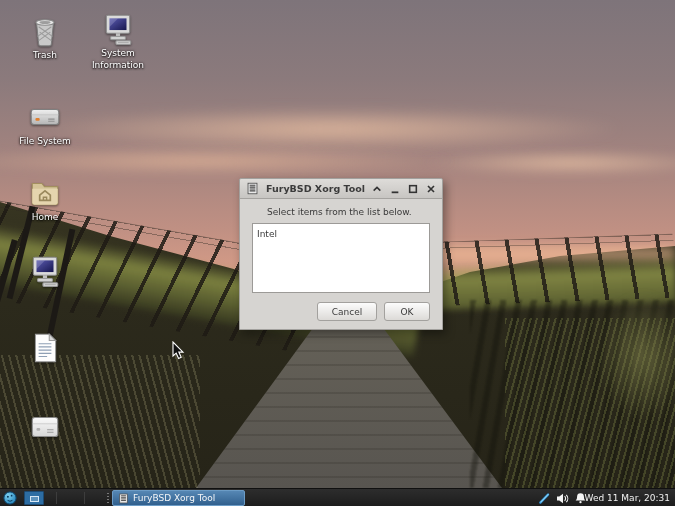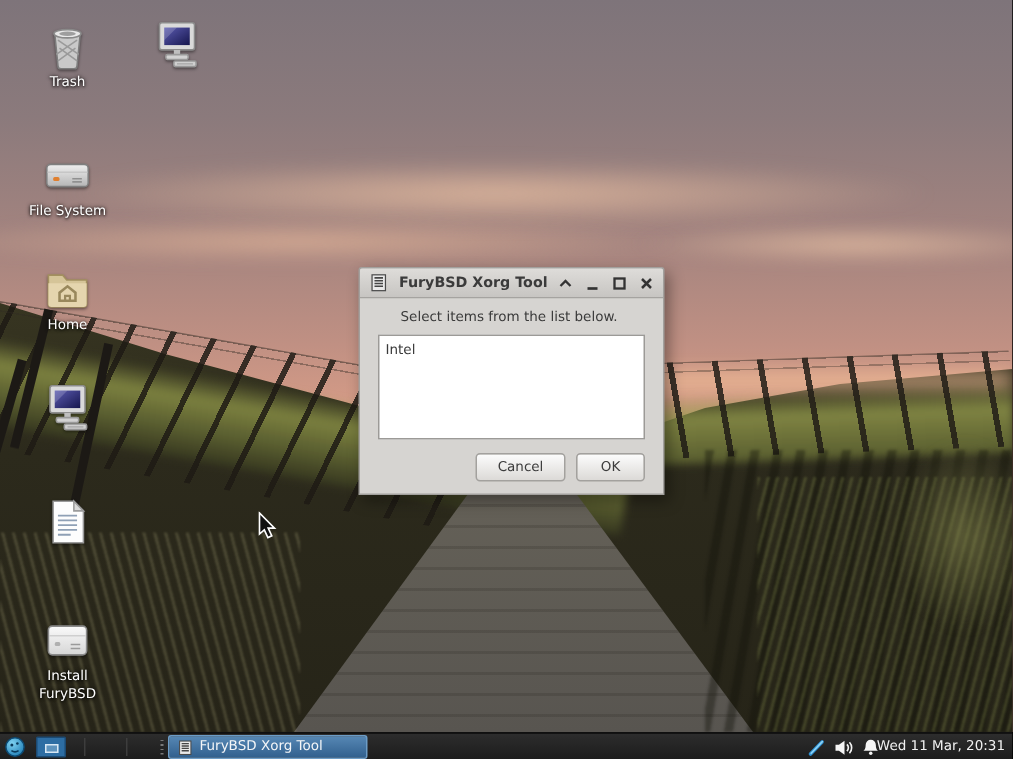--- a/index.html
+++ b/index.html
@@ -208,20 +208,22 @@
   <div class="dicon ic-trash">
     <svg>
         <use href="#sym-trash"></use>
       </svg>
     <div class="lbl">Trash</div>
   </div>
   <div class="dicon ic-sysinfo">
     <svg>
         <use href="#sym-monitor"></use>
       </svg>
+    <div class="lbl">System
+Information</div>
   </div>
   <div class="dicon ic-fs">
     <svg>
         <use href="#sym-drive"></use>
       </svg>
     <div class="lbl">File System</div>
   </div>
   <div class="dicon ic-home">
     <svg>
         <use href="#sym-home"></use>
@@ -235,22 +237,20 @@
   </div>
   <div class="dicon ic-start">
     <svg>
         <use href="#sym-page"></use>
       </svg>
   </div>
   <div class="dicon ic-install">
     <svg>
         <use href="#sym-drivew"></use>
       </svg>
-    <div class="lbl">Install
-FuryBSD</div>
   </div>
 
   <div class="window">
     <div class="titlebar">
       <svg class="ticon">
           <use href="#sym-stripedoc"></use>
         </svg>
       <div class="title">FuryBSD Xorg Tool</div>
       <div class="wctl">
         <span class="wbtn">

